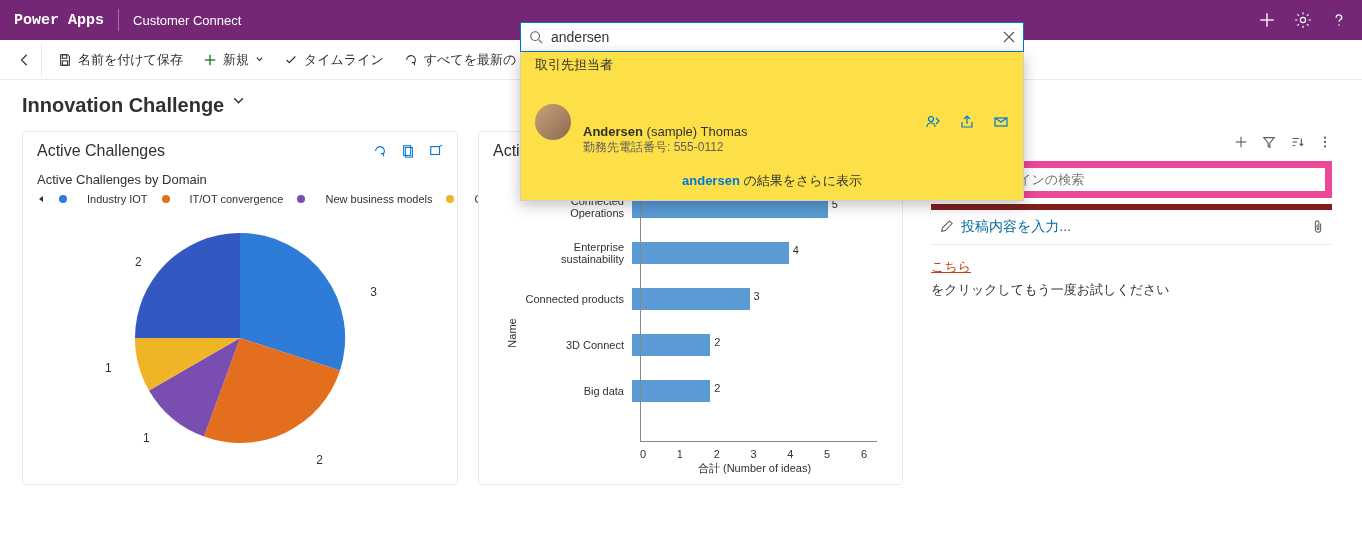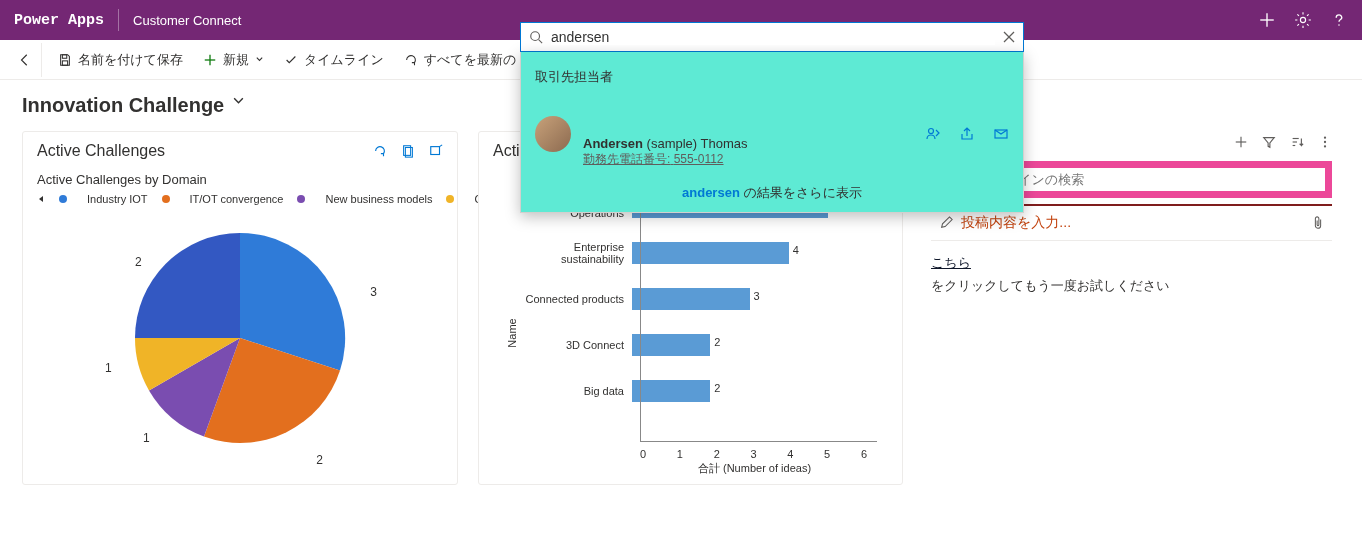--- a/index.html
+++ b/index.html
@@ -8,28 +8,28 @@
 .top-bar { background: #742774; height: 40px; display: flex; align-items: center; padding: 0 14px; color: #fff; position: relative; }
 .app-title { font-weight: 600; font-size: 15px; font-family: Liberation Mono, monospace; }
 .divider-v { width: 1px; height: 22px; background: rgba(255,255,255,0.35); margin: 0 14px; }
 .app-sub { font-size: 13px; }
 .top-right { margin-left: auto; display: flex; gap: 18px; align-items: center; }
 .top-icon { width: 18px; height: 18px; cursor: pointer; display: flex; align-items: center; justify-content: center; }
 
 .search-wrap { position: absolute; left: 520px; top: 22px; width: 504px; z-index: 50; }
 .search-box { background: #fff; border: 1px solid #0078d4; display: flex; align-items: center; height: 30px; padding: 0 8px; gap: 8px; }
 .search-input { flex: 1; border: none; outline: none; font-size: 14px; color: #333; }
-.search-drop { background: #5eead4; border: 1px solid #d2d0ce; border-top: none; box-shadow: 0 4px 14px rgba(0,0,0,0.25); padding: 12px 0 6px 0; }
+.search-drop { background: #fde047; border: 1px solid #d2d0ce; border-top: none; box-shadow: 0 4px 14px rgba(0,0,0,0.25); padding: 0 0 6px 0; }
 .search-section { padding: 4px 14px 8px 14px; font-size: 13px; color: #323130; }
 .search-result { display: flex; align-items: center; padding: 6px 14px; gap: 12px; }
 .avatar { width: 36px; height: 36px; border-radius: 50%; background: linear-gradient(135deg,#c8a27a,#8c6a50); flex-shrink: 0; }
 .result-text { flex: 1; }
 .result-line1 { font-size: 13px; margin-top: 36px; }
 .result-line1 b { font-weight: 600; }
-.result-line2 { font-size: 12px; color: #605e5c; text-decoration: underline; }
+.result-line2 { font-size: 12px; color: #605e5c; }
 .result-icons { display: flex; gap: 18px; color: #0078d4; }
 .result-icon { width: 16px; height: 16px; cursor: pointer; }
 .search-more { text-align: center; padding: 10px 0 4px 0; font-size: 13px; color: #323130; border-top: 0; }
 .search-more b { color: #0078d4; font-weight: 600; }
 
 .cmd-bar { height: 40px; border-bottom: 1px solid #edebe9; display: flex; align-items: center; padding: 0 8px; gap: 4px; }
 .cmd-btn { display: inline-flex; align-items: center; gap: 6px; padding: 4px 8px; font-size: 13px; cursor: pointer; color: #323130; height: 32px; }
 .cmd-icon { width: 14px; height: 14px; display: inline-flex; align-items: center; justify-content: center; }
 .back-icon { width: 34px; height: 34px; display: flex; align-items: center; justify-content: center; cursor: pointer; border-right: 1px solid #edebe9; margin-right: 4px; }
 
@@ -70,23 +70,23 @@
 .bar-axis { position: absolute; left: 143px; right: 0; bottom: 0; top: 0; border-left: 1px solid #888; border-bottom: 1px solid #888; }
 .bar-ticks { position: absolute; left: 143px; right: 10px; bottom: -18px; display: flex; justify-content: space-between; font-size: 11px; }
 .bar-xlabel { position: absolute; bottom: -34px; left: 143px; right: 8px; text-align: center; font-size: 11px; }
 
 .tl-head { display: flex; align-items: center; padding: 2px 8px 6px 8px; }
 .tl-title { font-size: 14px; flex: 1; }
 .tl-icons { display: flex; gap: 14px; }
 .tl-icon { width: 14px; height: 14px; cursor: pointer; color: #605e5c; }
 .tl-search { border: 7px solid #ec4899; display: flex; align-items: center; padding: 4px 8px; margin: 4px 8px; font-size: 13px; color: #605e5c; gap: 6px; }
 .tl-search input { flex:1; border:none; outline:none; font-size:13px; }
-.tl-post { display:flex; align-items:center; padding:8px 8px; gap:8px; font-size:14px; color:#c2410c; border-top:2px solid #7f1d1d; border-bottom:1px solid #edebe9; margin:6px 8px 10px 8px;justify-content:space-between; }
+.tl-post { display:flex; align-items:center; padding:8px 8px; gap:8px; font-size:14px; color:#0369a1; border-top:6px solid #7f1d1d; border-bottom:1px solid #edebe9; margin:6px 8px 10px 8px;justify-content:space-between; }
 .tl-error { padding: 0 8px; font-size:13px; line-height:1.8; }
-.tl-link { color:#0f172a; text-decoration:underline; cursor:pointer; }
+.tl-link { color:#c2410c; text-decoration:underline; cursor:pointer; }
 svg { overflow: visible; }
 </style>
 </head>
 <body>
 
 <div class="top-bar">
   <span class="app-title">Power Apps</span>
   <div class="divider-v"></div>
   <span class="app-sub">Customer Connect</span>
   <div class="top-right">

